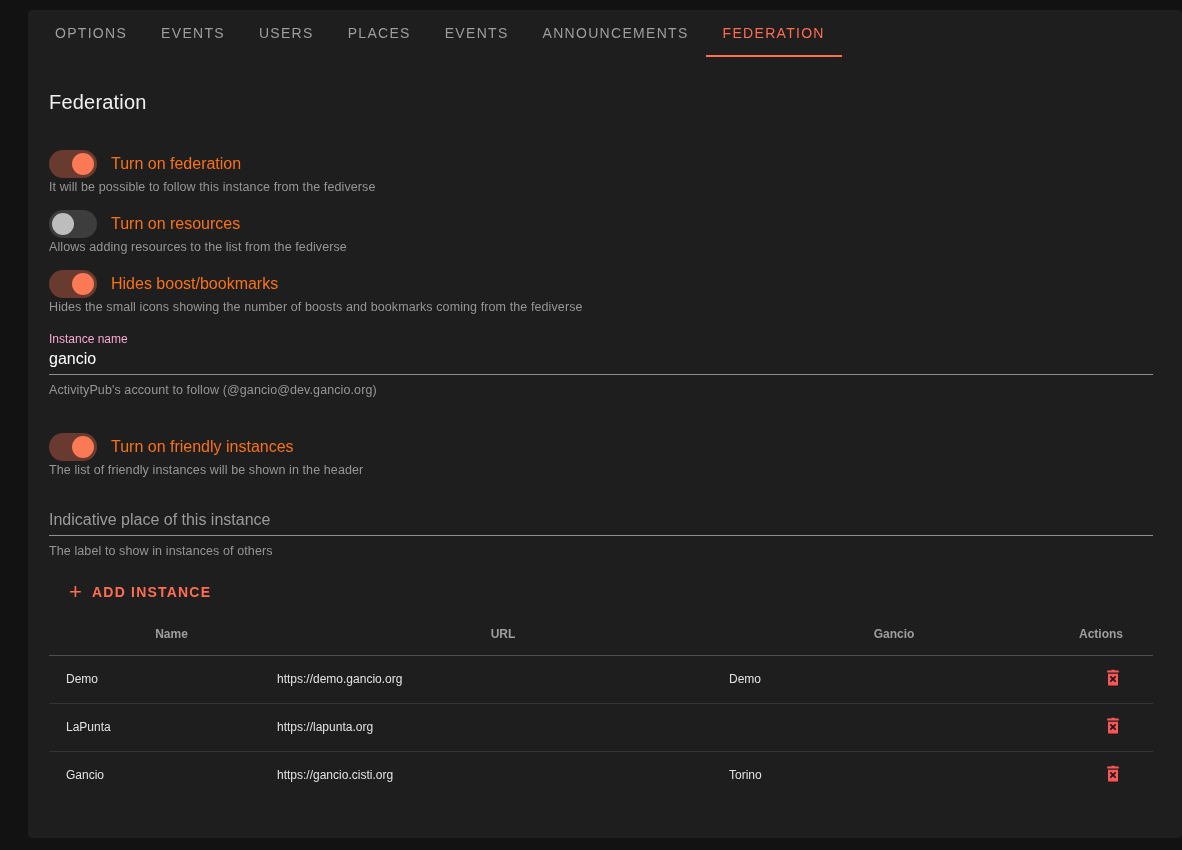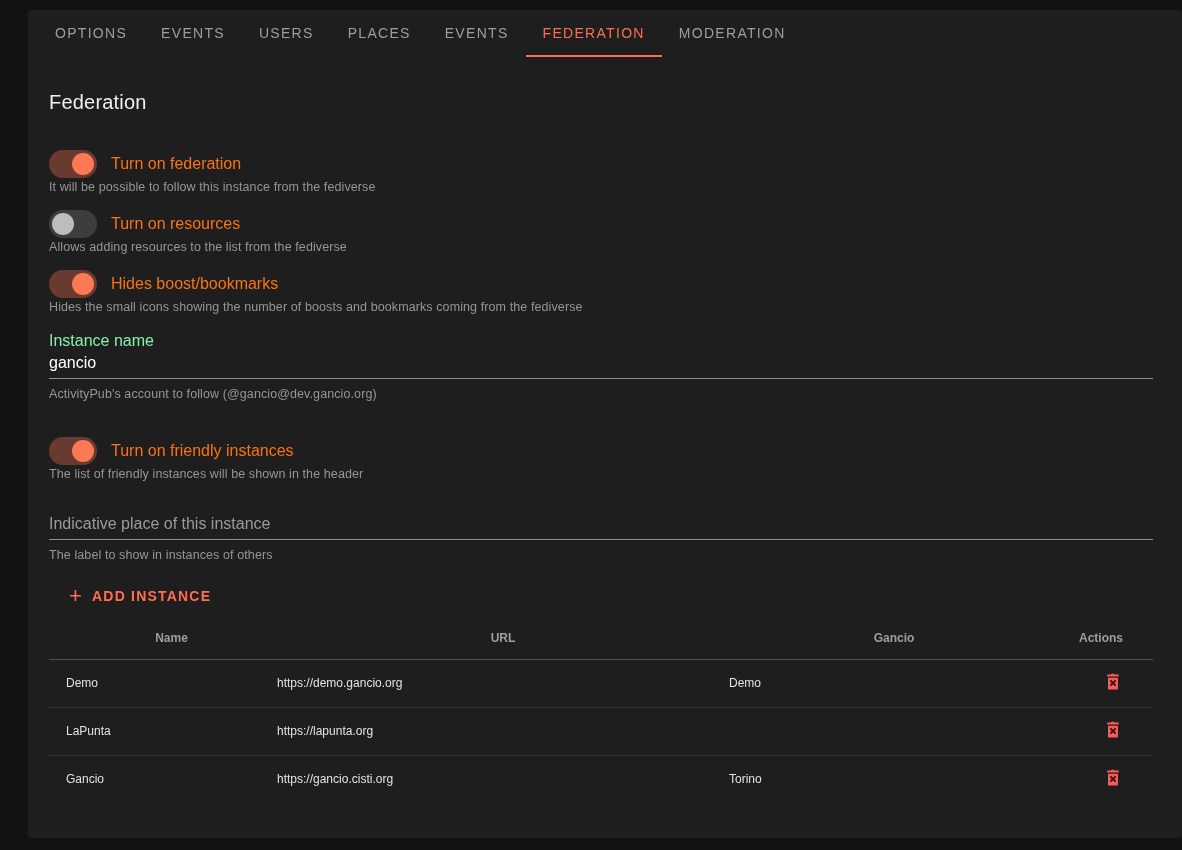--- a/index.html
+++ b/index.html
@@ -73,21 +73,21 @@
   }
   .hint {
     margin-top: 2px;
     font-size: 12.5px;
     color: #969696;
     letter-spacing: 0.1px;
   }
   
   .field { margin-top: 18px; }
   .field.second { margin-top: 32px; }
-  .field-label { font-size: 16px; color: #86efac; }
+  .field-label { font-size: 12px; color: #f9a8d4; }
   .field-input {
     display: block;
     width: 100%;
     margin-top: 2px;
     padding: 2px 0 6px 0;
     background: transparent;
     border: none;
     border-bottom: 1px solid #8f8f8f;
     outline: none;
     font-family: "Liberation Sans", sans-serif;
@@ -164,25 +164,25 @@
       </div>
     <div class="tab">
         <span>USERS</span>
       </div>
     <div class="tab">
         <span>PLACES</span>
       </div>
     <div class="tab">
         <span>EVENTS</span>
       </div>
+    <div class="tab">
+        <span>ANNOUNCEMENTS</span>
+      </div>
     <div class="tab on">
         <span>FEDERATION</span>
-      </div>
-    <div class="tab">
-        <span>MODERATION</span>
       </div>
   </nav>
 
   <div class="content">
 
     <h1 class="page-title">Federation</h1>
 
     <div class="section">
       <div class="switch-row">
         <div class="switch on">

